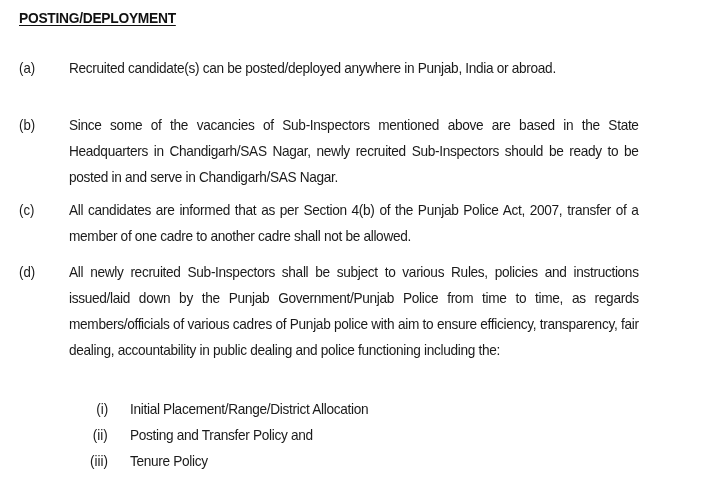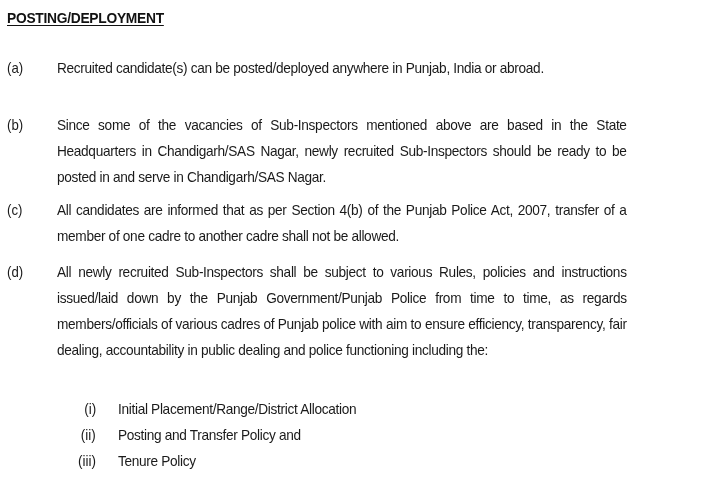--- a/index.html
+++ b/index.html
@@ -10,21 +10,21 @@
     body {
       width: 703px;
       height: 484px;
       overflow: hidden;
       position: relative;
       font-family: "Liberation Sans", sans-serif;
       color: #1a1a1a;
     }
     .doc {
       position: absolute;
-      left: 0;
+      left: 12px;
       top: 0;
       width: 681px;
       height: 484px;
     }
     .heading {
       position: absolute;
       left: 7px;
       top: 9px;
       font-size: 15px;
       font-weight: bold;

